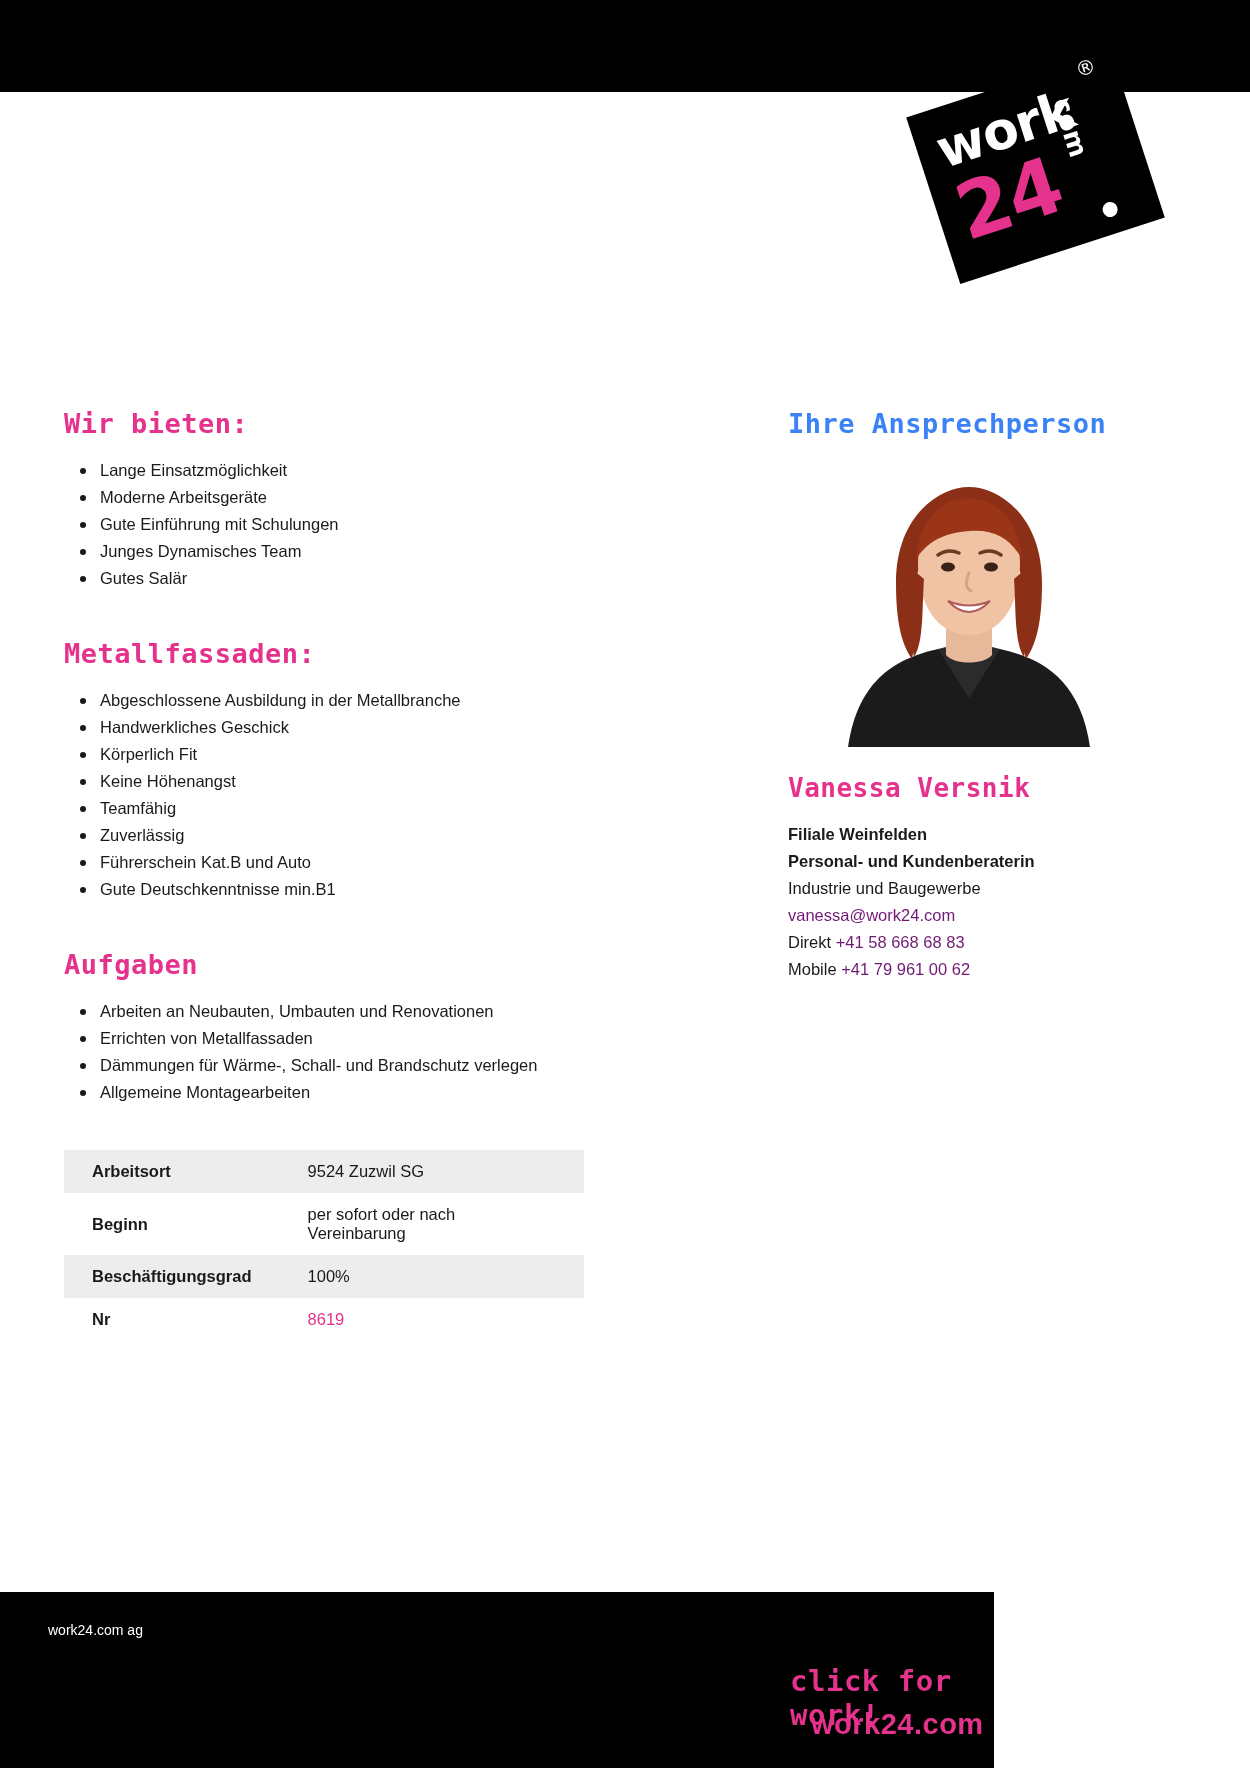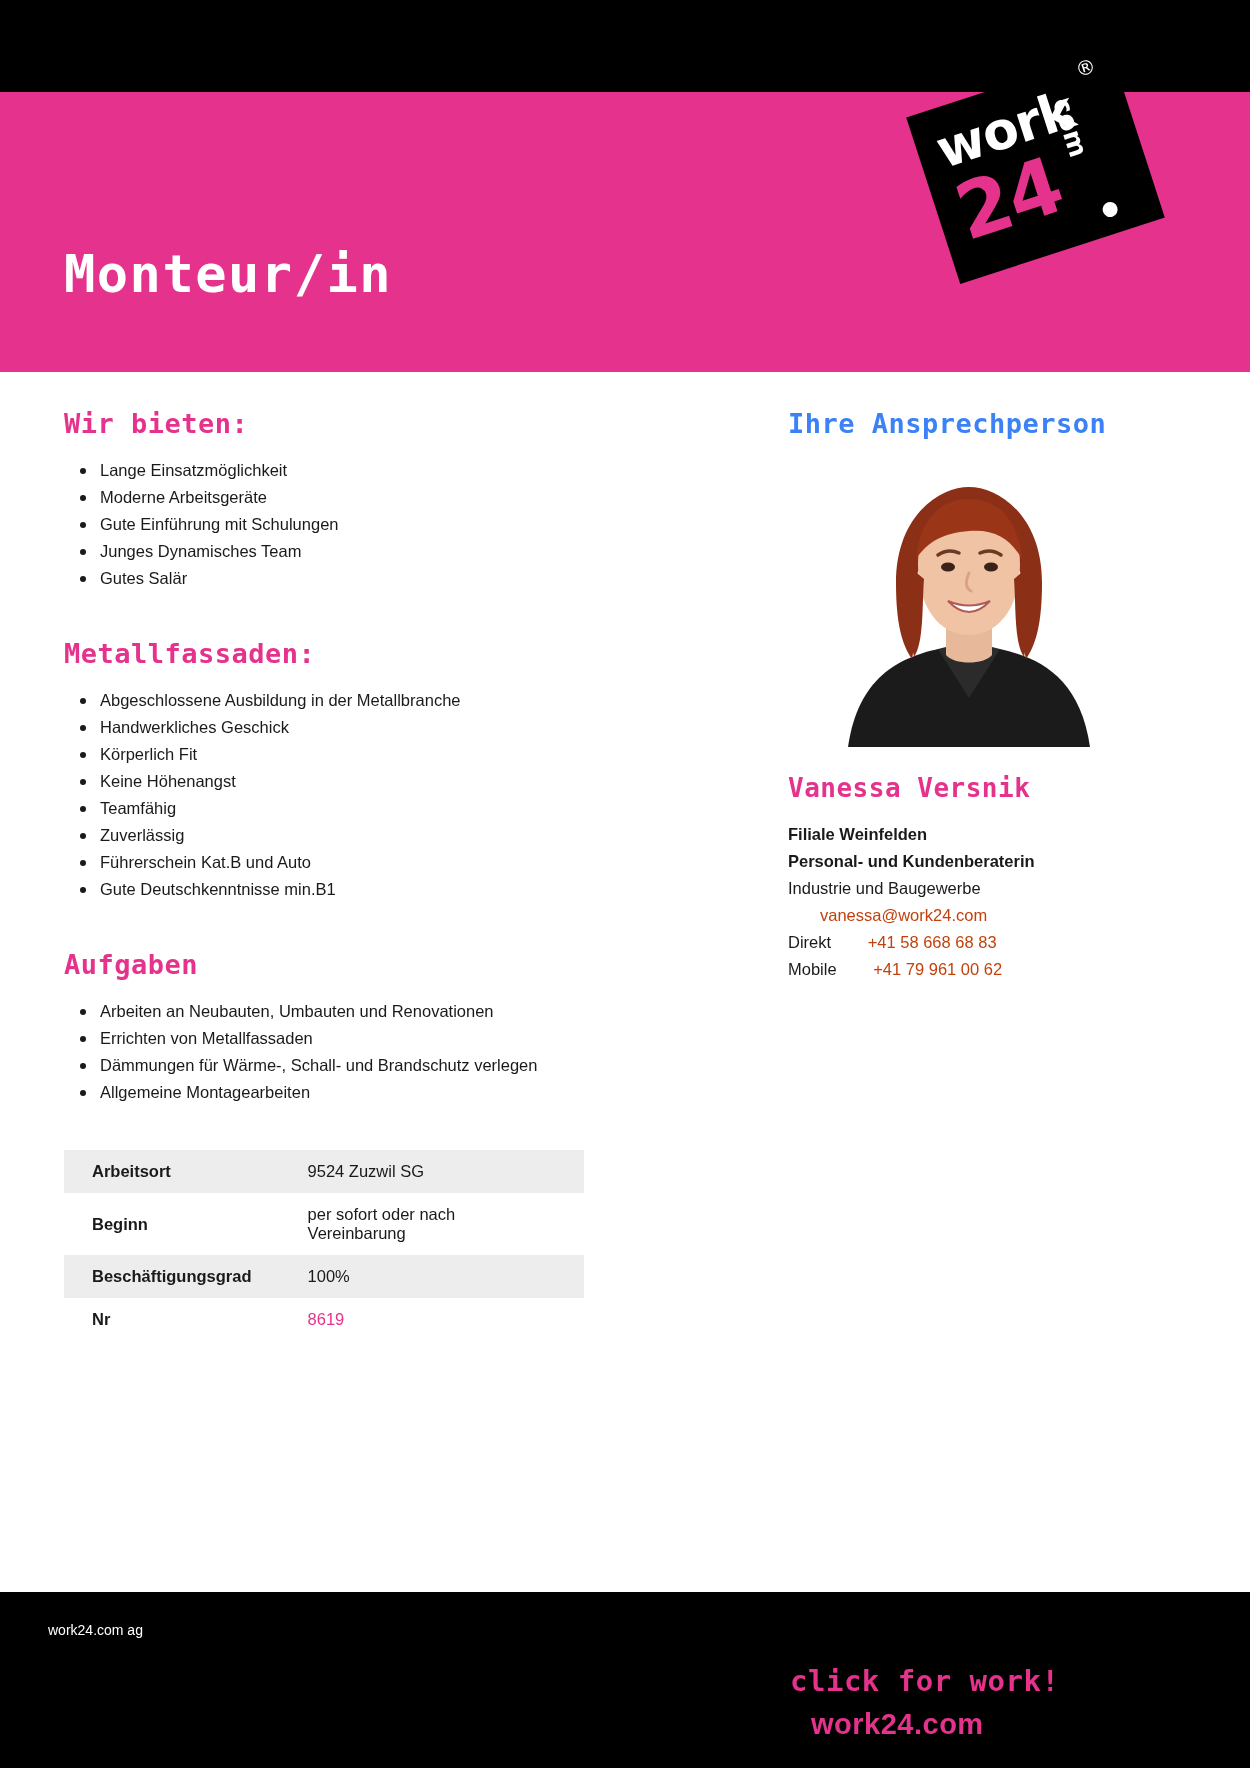--- a/index.html
+++ b/index.html
@@ -213,28 +213,28 @@
     color: #e5328c;
     letter-spacing: 0.5px;
   }
   .person-details {
     margin-top: 18px;
     font-size: 16.5px;
     line-height: 27px;
     color: #1a1a1a;
   }
   .person-details .b { font-weight: bold; }
-  .person-details .pink { color: #c2410c; margin-left: 32px; }
+  .person-details .pink { color: #701a75; }
 
   
   .footer-black {
     position: absolute;
     left: 0;
     bottom: 0;
-    width: 1250px;
+    width: 994px;
     height: 176px;
     background: #000000;
   }
   .footer-legal {
     position: absolute;
     left: 48px;
     top: 30px;
     font-size: 14px;
     color: #ffffff;
   }
@@ -260,23 +260,20 @@
     text-align: right;
   }
 </style>
 </head>
 <body>
 
 <div class="page">
 
   <div class="top-black"></div>
 
-  <div class="header-band">
-    <div class="job-title">Monteur/in</div>
-  </div>
 
   <div class="logo-wrap">
     <div class="logo-box">
       <div class="logo-work">work</div>
       <div class="logo-24">24</div>
       <div class="logo-com">com</div>
       <div class="logo-reg">®</div>
       <div class="logo-dot"></div>
     </div>
   </div>

